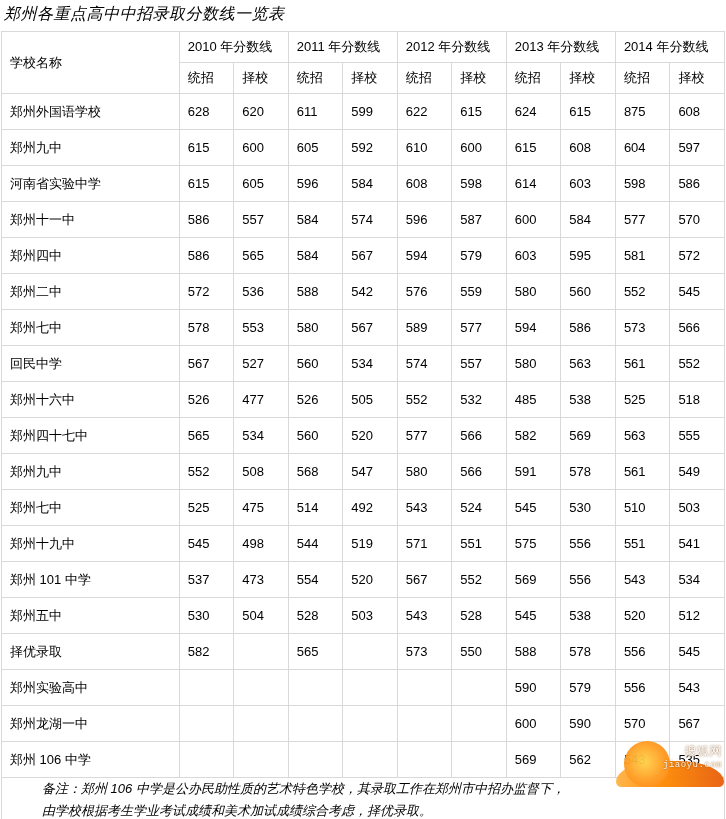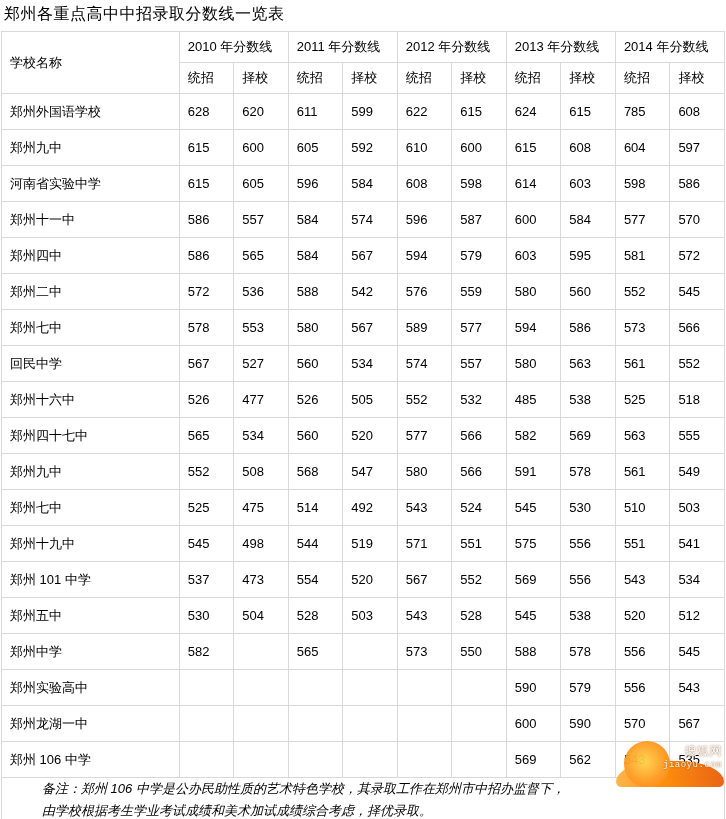--- a/index.html
+++ b/index.html
@@ -14,20 +14,21 @@
     color: #000000;
     font-size: 13px;
     position: relative;
     overflow: hidden;
   }
   #page-title {
     font-size: 16px;
     font-weight: normal;
     margin: 4px 0 6px 4px;
     letter-spacing: 0.5px;
+    font-style: italic;
   }
   table.score-table {
     border-collapse: collapse;
     width: 724px;
     margin-left: 1px;
     table-layout: fixed;
   }
   table.score-table td,
   table.score-table th {
     border: 1px solid #d9d9d9;
@@ -160,21 +161,21 @@
       <tr>
         <td>郑州外国语学校</td>
         <td>628</td>
         <td>620</td>
         <td>611</td>
         <td>599</td>
         <td>622</td>
         <td>615</td>
         <td>624</td>
         <td>615</td>
-        <td>785</td>
+        <td>875</td>
         <td>608</td>
       </tr>
       <tr>
         <td>郑州九中</td>
         <td>615</td>
         <td>600</td>
         <td>605</td>
         <td>592</td>
         <td>610</td>
         <td>600</td>
@@ -346,21 +347,21 @@
         <td>528</td>
         <td>503</td>
         <td>543</td>
         <td>528</td>
         <td>545</td>
         <td>538</td>
         <td>520</td>
         <td>512</td>
       </tr>
       <tr>
-        <td>郑州中学</td>
+        <td>择优录取</td>
         <td>582</td>
         <td></td>
         <td>565</td>
         <td></td>
         <td>573</td>
         <td>550</td>
         <td>588</td>
         <td>578</td>
         <td>556</td>
         <td>545</td>

